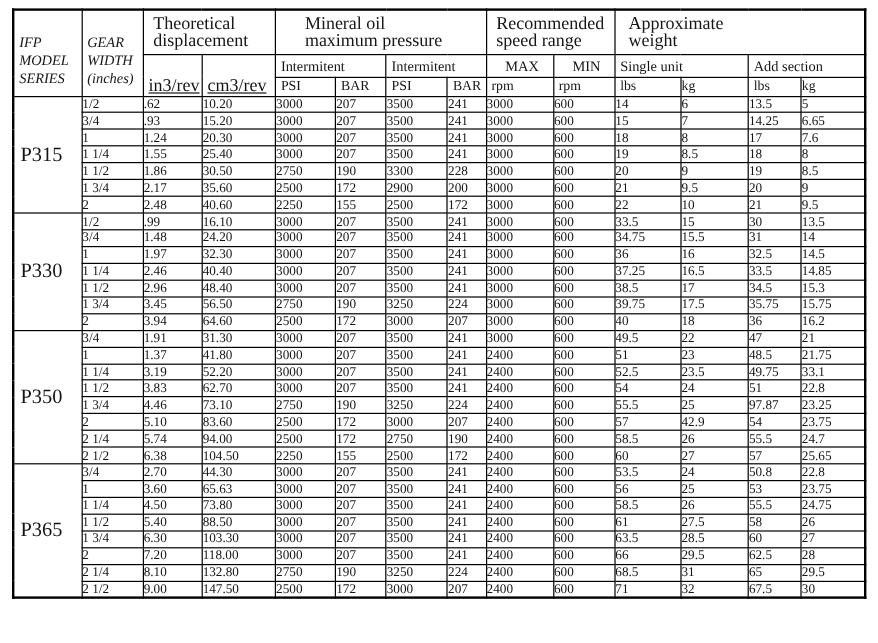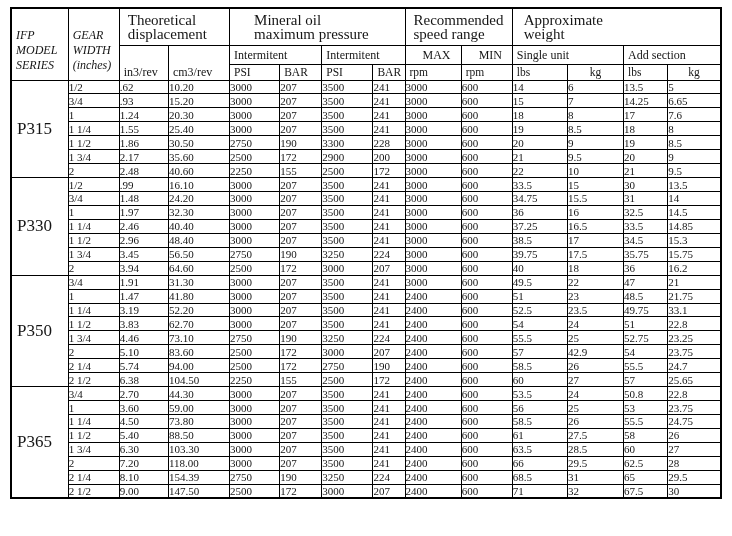--- a/index.html
+++ b/index.html
@@ -44,24 +44,24 @@
     vertical-align: bottom;
     padding: 0 0 7px 4px;
     font-size: 12px;
     line-height: 15px;
     font-style: italic;
   }
   th.grp { padding: 4px 0 0 8px; }
   th.grp-indent { padding-left: 24px; }
   th.grp-center { text-align: left; padding-left: 11px; }
   th.sub { vertical-align: middle; padding-left: 4px; font-size: 12px; }
-  th.sub-center { text-align: left; padding-left: 17px; margin-top: 41px; }
-  th.unitspan { vertical-align: bottom; padding: 0 0 1px 4px; font-size: 12px; }
+  th.sub-center { text-align: center; padding-left: 4px; margin-top: 41px; }
+  th.unitspan { vertical-align: bottom; padding: 0 0 1px 4px; font-size: 15px; text-decoration: underline; }
   th.unit { vertical-align: middle; padding-left: 4px; font-size: 11.5px; }
-  th.unit-center { text-align: center; padding-left: 0; }
+  th.unit-center { text-align: left; padding-left: 0; }
   
   tbody td {
     height: 13.95px;
     font-size: 11px;
     line-height: 12px;
     padding-left: 5px;
     vertical-align: middle;
   }
   tbody td.model-cell {
     font-size: 17px;
@@ -354,21 +354,21 @@
           <td>241</td>
           <td>3000</td>
           <td>600</td>
           <td>49.5</td>
           <td>22</td>
           <td>47</td>
           <td>21</td>
         </tr>
         <tr>
           <td>1</td>
-          <td>1.47</td>
+          <td>1.37</td>
           <td>41.80</td>
           <td>3000</td>
           <td>207</td>
           <td>3500</td>
           <td>241</td>
           <td>2400</td>
           <td>600</td>
           <td>51</td>
           <td>23</td>
           <td>48.5</td>
@@ -409,21 +409,21 @@
           <td>4.46</td>
           <td>73.10</td>
           <td>2750</td>
           <td>190</td>
           <td>3250</td>
           <td>224</td>
           <td>2400</td>
           <td>600</td>
           <td>55.5</td>
           <td>25</td>
-          <td>52.75</td>
+          <td>97.87</td>
           <td>23.25</td>
         </tr>
         <tr>
           <td>2</td>
           <td>5.10</td>
           <td>83.60</td>
           <td>2500</td>
           <td>172</td>
           <td>3000</td>
           <td>207</td>
@@ -476,21 +476,21 @@
           <td>2400</td>
           <td>600</td>
           <td>53.5</td>
           <td>24</td>
           <td>50.8</td>
           <td>22.8</td>
         </tr>
         <tr>
           <td>1</td>
           <td>3.60</td>
-          <td>59.00</td>
+          <td>65.63</td>
           <td>3000</td>
           <td>207</td>
           <td>3500</td>
           <td>241</td>
           <td>2400</td>
           <td>600</td>
           <td>56</td>
           <td>25</td>
           <td>53</td>
           <td>23.75</td>
@@ -551,21 +551,21 @@
           <td>2400</td>
           <td>600</td>
           <td>66</td>
           <td>29.5</td>
           <td>62.5</td>
           <td>28</td>
         </tr>
         <tr>
           <td>2 1/4</td>
           <td>8.10</td>
-          <td>154.39</td>
+          <td>132.80</td>
           <td>2750</td>
           <td>190</td>
           <td>3250</td>
           <td>224</td>
           <td>2400</td>
           <td>600</td>
           <td>68.5</td>
           <td>31</td>
           <td>65</td>
           <td>29.5</td>

